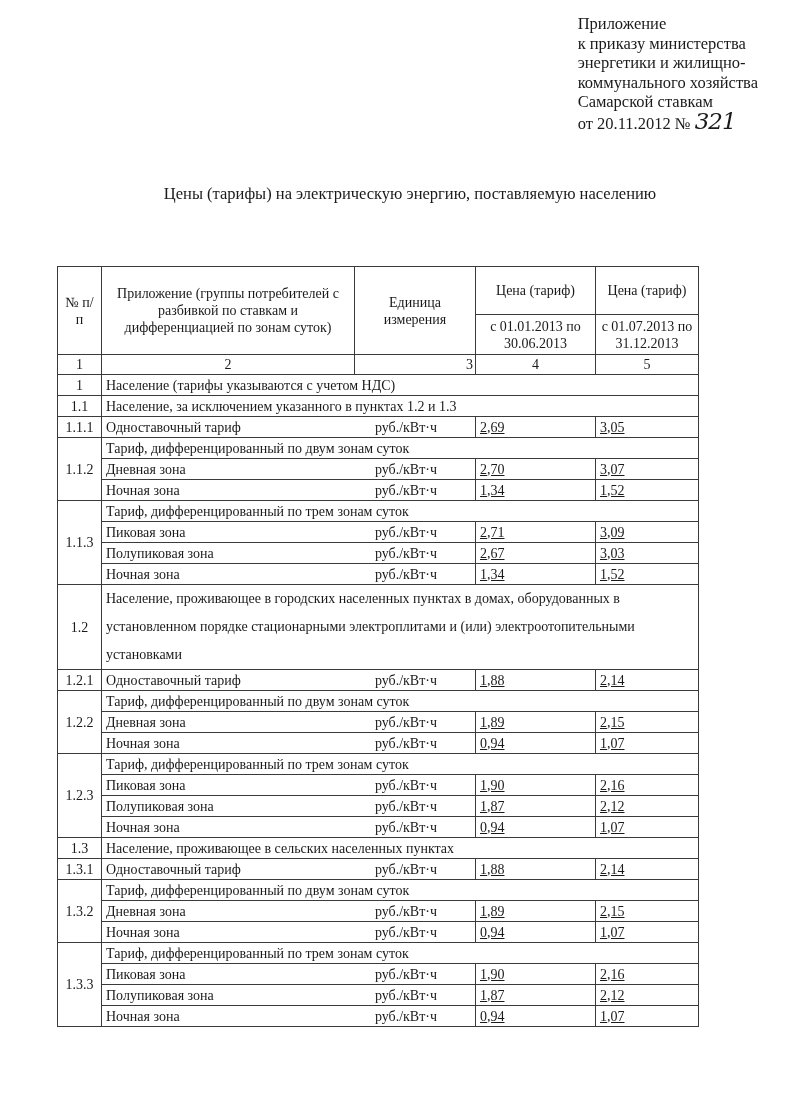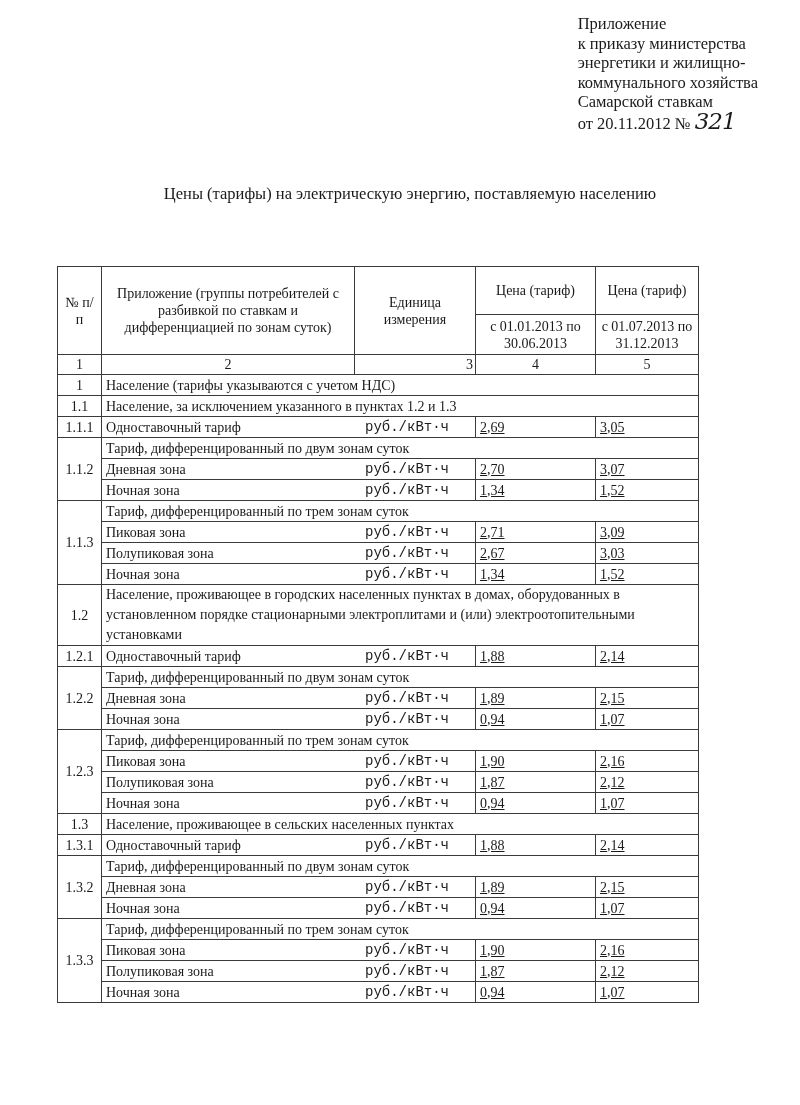--- a/index.html
+++ b/index.html
@@ -33,23 +33,23 @@
   col.c3 { width: 121px; }
   col.c4 { width: 120px; }
   col.c5 { width: 103px; }
   .hdr1 th { height: 47px; text-align: center; }
   .hdr2 th { height: 39px; }
   .hdrnum td { height: 19px; text-align: center; padding: 0; }
   .hdrnum td.right3 { text-align: right; padding-right: 2px; }
   tr.row td { height: 20px; }
   td.num { text-align: center; vertical-align: top; padding: 1px 0 0 0; }
   td.desc { text-align: left; }
-  td.desc .unit { float: right; margin-right: 22px; font-family: Liberation Mono, monospace; }
+  td.desc .unit { float: right; margin-right: 34px; }
   td.val { text-align: left; text-decoration: underline; }
-  td.wrap { line-height: 20px; padding-top: 1px; padding-bottom: 1px; }
+  td.wrap { line-height: 28px; padding-top: 1px; padding-bottom: 1px; }
 </style>
 </head>
 <body>
 
 <div class="annex">
   <span class="line">Приложение</span>
   <span class="line">к приказу министерства</span>
   <span class="line">энергетики и жилищно-</span>
   <span class="line">коммунального хозяйства</span>
   <span class="line">Самарской ставкам</span>

